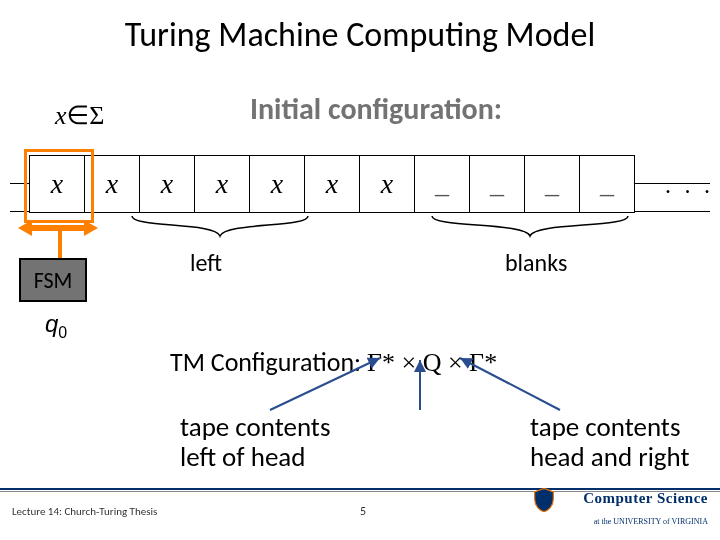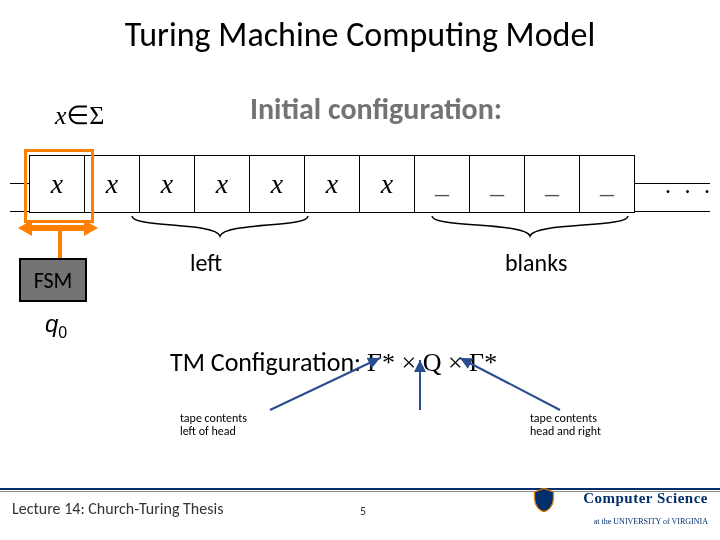--- a/index.html
+++ b/index.html
@@ -191,21 +191,21 @@
     font-size: 26px;
     font-family: "Times New Roman", serif;
     margin-top: 24px;
   }
   .tm-config .lbl {
     font-family: Calibri, Arial, sans-serif;
   }
   .annotation {
     position: absolute;
     top: 412px;
-    font-size: 12px;
+    font-size: 27px;
     line-height: 1.1;
   }
   .ann1 { left: 180px; }
   .ann2 { left: 370px; }
   .ann3 { left: 530px; }
   .footer {
     position: absolute;
     bottom: 8px;
     left: 0;
     width: 720px;
@@ -217,21 +217,21 @@
     bottom:50px;
     left:0;
     width:720px;
     height:2px;
     background:#002f6c;
   }
   .lecture {
     position: absolute;
     left: 12px;
     bottom: 14px;
-    font-size: 16px;
+    font-size: 11px;
     color: #333;
   }
   .pagenum {
     position: absolute;
     left: 360px;
     bottom: 14px;
     font-size: 12px;
     color: #333;
   }
   .logo {

